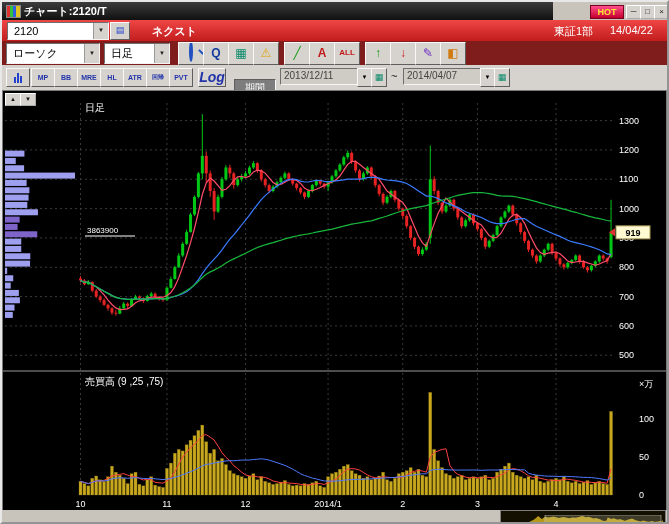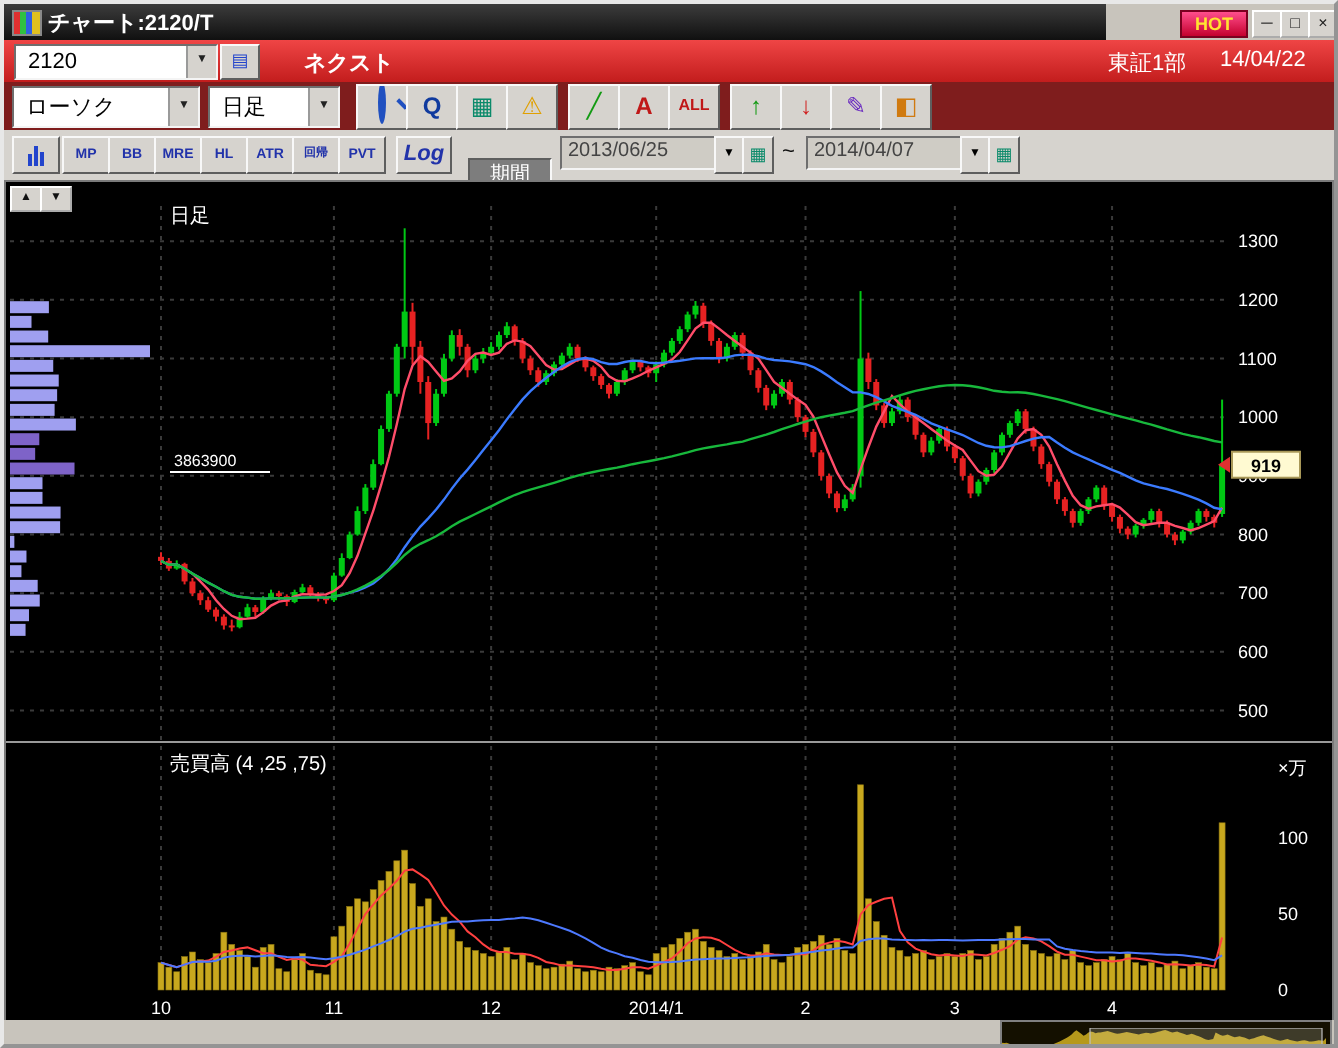--- a/index.html
+++ b/index.html
@@ -91,23 +91,23 @@
           <i style="height:7px"></i>
         </span>
     </div>
     <div class="tbtn tog abs" style="left:29px;top:3px;">MP</div>
     <div class="tbtn tog abs" style="left:52px;top:3px;">BB</div>
     <div class="tbtn tog abs" style="left:75px;top:3px;">MRE</div>
     <div class="tbtn tog abs" style="left:98px;top:3px;">HL</div>
     <div class="tbtn tog abs" style="left:121px;top:3px;">ATR</div>
     <div class="tbtn tog abs" style="left:144px;top:3px;font-size:6px;">回帰</div>
     <div class="tbtn tog abs" style="left:167px;top:3px;">PVT</div>
-    <div class="tbtn abs" style="left:196px;top:3px;width:26px;height:17px;font-size:11px;font-style:italic;font-weight:bold;color:#2233aa;line-height:16px;">Log</div>
+    <div class="tbtn abs" style="left:196px;top:3px;width:26px;height:17px;font-size:14px;font-style:italic;font-weight:bold;color:#2233aa;line-height:16px;">Log</div>
     <div class="inset-label abs" style="left:232px;top:14px;width:40px;height:15px;line-height:15px;text-align:center;">期間</div>
-    <div class="datefield abs" style="left:278px;top:3px;width:72px;height:13px;">2013/06/25</div>
+    <div class="datefield abs" style="left:278px;top:3px;width:72px;height:13px;">2013/12/11</div>
     <div class="tbtn abs" style="left:355px;top:3px;width:13px;height:17px;font-size:6px;line-height:16px;">▼</div>
     <div class="tbtn abs" style="left:369px;top:3px;width:14px;height:17px;font-size:9px;color:#0a8a6a;line-height:16px;">▦</div>
     <div class="abs" style="left:389px;top:5px;font-size:11px;color:#111;">~</div>
     <div class="datefield abs" style="left:401px;top:3px;width:72px;height:13px;">2014/04/07</div>
     <div class="tbtn abs" style="left:478px;top:3px;width:13px;height:17px;font-size:6px;line-height:16px;">▼</div>
     <div class="tbtn abs" style="left:492px;top:3px;width:14px;height:17px;font-size:9px;color:#0a8a6a;line-height:16px;">▦</div>
   </div>
 
   <div id="chart-area" class="abs">
     <svg id="chart-svg" width="663" height="418">
@@ -606,21 +606,21 @@
         </g>
         <g>
           <polygon points="606,141.36 612,137.36 612,145.36" fill="#e03030"></polygon>
           <rect x="613" y="134.86" width="34" height="13" fill="#fffad2" stroke="#a89858"></rect>
           <text x="630" y="144.86" fill="#000" font-size="9" font-weight="bold" text-anchor="middle">919</text>
         </g>
       </svg>
     <div class="chip abs" style="left:2px;top:2px;">▲</div>
     <div class="chip abs" style="left:17px;top:2px;">▼</div>
     <div id="panel-title" class="abs" style="left:82px;top:10px;">日足</div>
-    <div id="volume-title" class="abs" style="left:82px;top:284px;">売買高 (4 ,25 ,75)</div>
+    <div id="volume-title" class="abs" style="left:82px;top:284px;">売買高 (9 ,25 ,75)</div>
   </div>
 
   <div id="bottomstrip" class="abs">
     <div id="nav-box" class="abs">
       <svg id="nav-svg" width="162" height="10">
           <polygon points="0,10 0.0,7.4 1.2,7.5 2.4,7.4 3.6,7.9 4.8,8.2 6.0,8.3 7.2,8.6 8.4,8.7 9.6,9.0 10.8,9.0 12.0,8.7 13.2,8.5 14.4,8.6 15.6,8.3 16.8,8.2 18.0,8.2 19.2,8.4 20.4,8.1 21.6,8.0 22.8,8.2 24.0,8.3 25.2,8.3 26.4,7.7 27.6,7.3 28.8,6.7 30.0,6.1 31.2,5.5 32.4,4.9 33.6,4.1 34.8,3.2 36.0,2.0 37.2,1.1 38.4,2.0 39.6,2.9 40.8,3.9 42.0,3.2 43.2,2.3 44.4,1.7 45.6,2.0 46.8,2.6 48.0,2.3 49.2,2.2 50.4,2.0 51.6,1.7 52.8,1.5 54.0,1.9 55.2,2.3 56.4,2.6 57.6,2.9 58.8,2.7 60.0,2.5 61.2,2.2 62.4,2.0 63.6,2.3 64.8,2.5 66.0,2.8 67.2,3.0 68.4,3.2 69.6,2.9 70.8,2.6 72.0,2.4 73.2,2.5 74.4,2.7 75.6,2.5 76.8,2.2 78.0,1.9 79.2,1.6 80.4,1.2 81.6,1.0 82.8,1.4 84.0,1.9 85.2,2.3 86.4,2.0 87.6,1.7 88.8,2.2 90.0,2.6 91.2,3.0 92.4,3.5 93.6,3.2 94.8,2.9 96.0,3.3 97.2,3.8 98.4,4.1 99.6,4.6 100.8,5.2 102.0,5.7 103.2,6.0 104.4,5.8 105.6,5.5 106.8,2.3 108.0,2.9 109.2,3.5 110.4,3.9 111.6,3.6 112.8,3.3 114.0,3.8 115.2,4.2 116.4,4.6 117.6,4.4 118.8,4.1 120.0,4.5 121.2,4.8 122.4,5.2 123.6,5.7 124.8,5.4 126.0,5.1 127.2,4.6 128.4,4.2 129.6,3.9 130.8,3.6 132.0,4.1 133.2,4.5 134.4,4.9 135.6,5.4 136.8,5.8 138.0,6.1 139.2,6.4 140.4,6.1 141.6,5.8 142.8,5.5 144.0,6.0 145.2,6.3 146.4,6.5 147.6,6.7 148.8,6.5 150.0,6.3 151.2,6.1 152.4,6.4 153.6,6.7 154.8,6.8 156.0,6.6 157.2,6.4 158.4,6.1 159.6,6.3 160.8,6.4 162.0,5.0 162,10" fill="#c8a81e" opacity="0.9"></polygon>
           <rect x="44" y="0" width="116" height="10" fill="rgba(255,255,230,0.18)" stroke="#c0c0c0" stroke-width="0.6"></rect>
         </svg>
     </div>
   </div>

